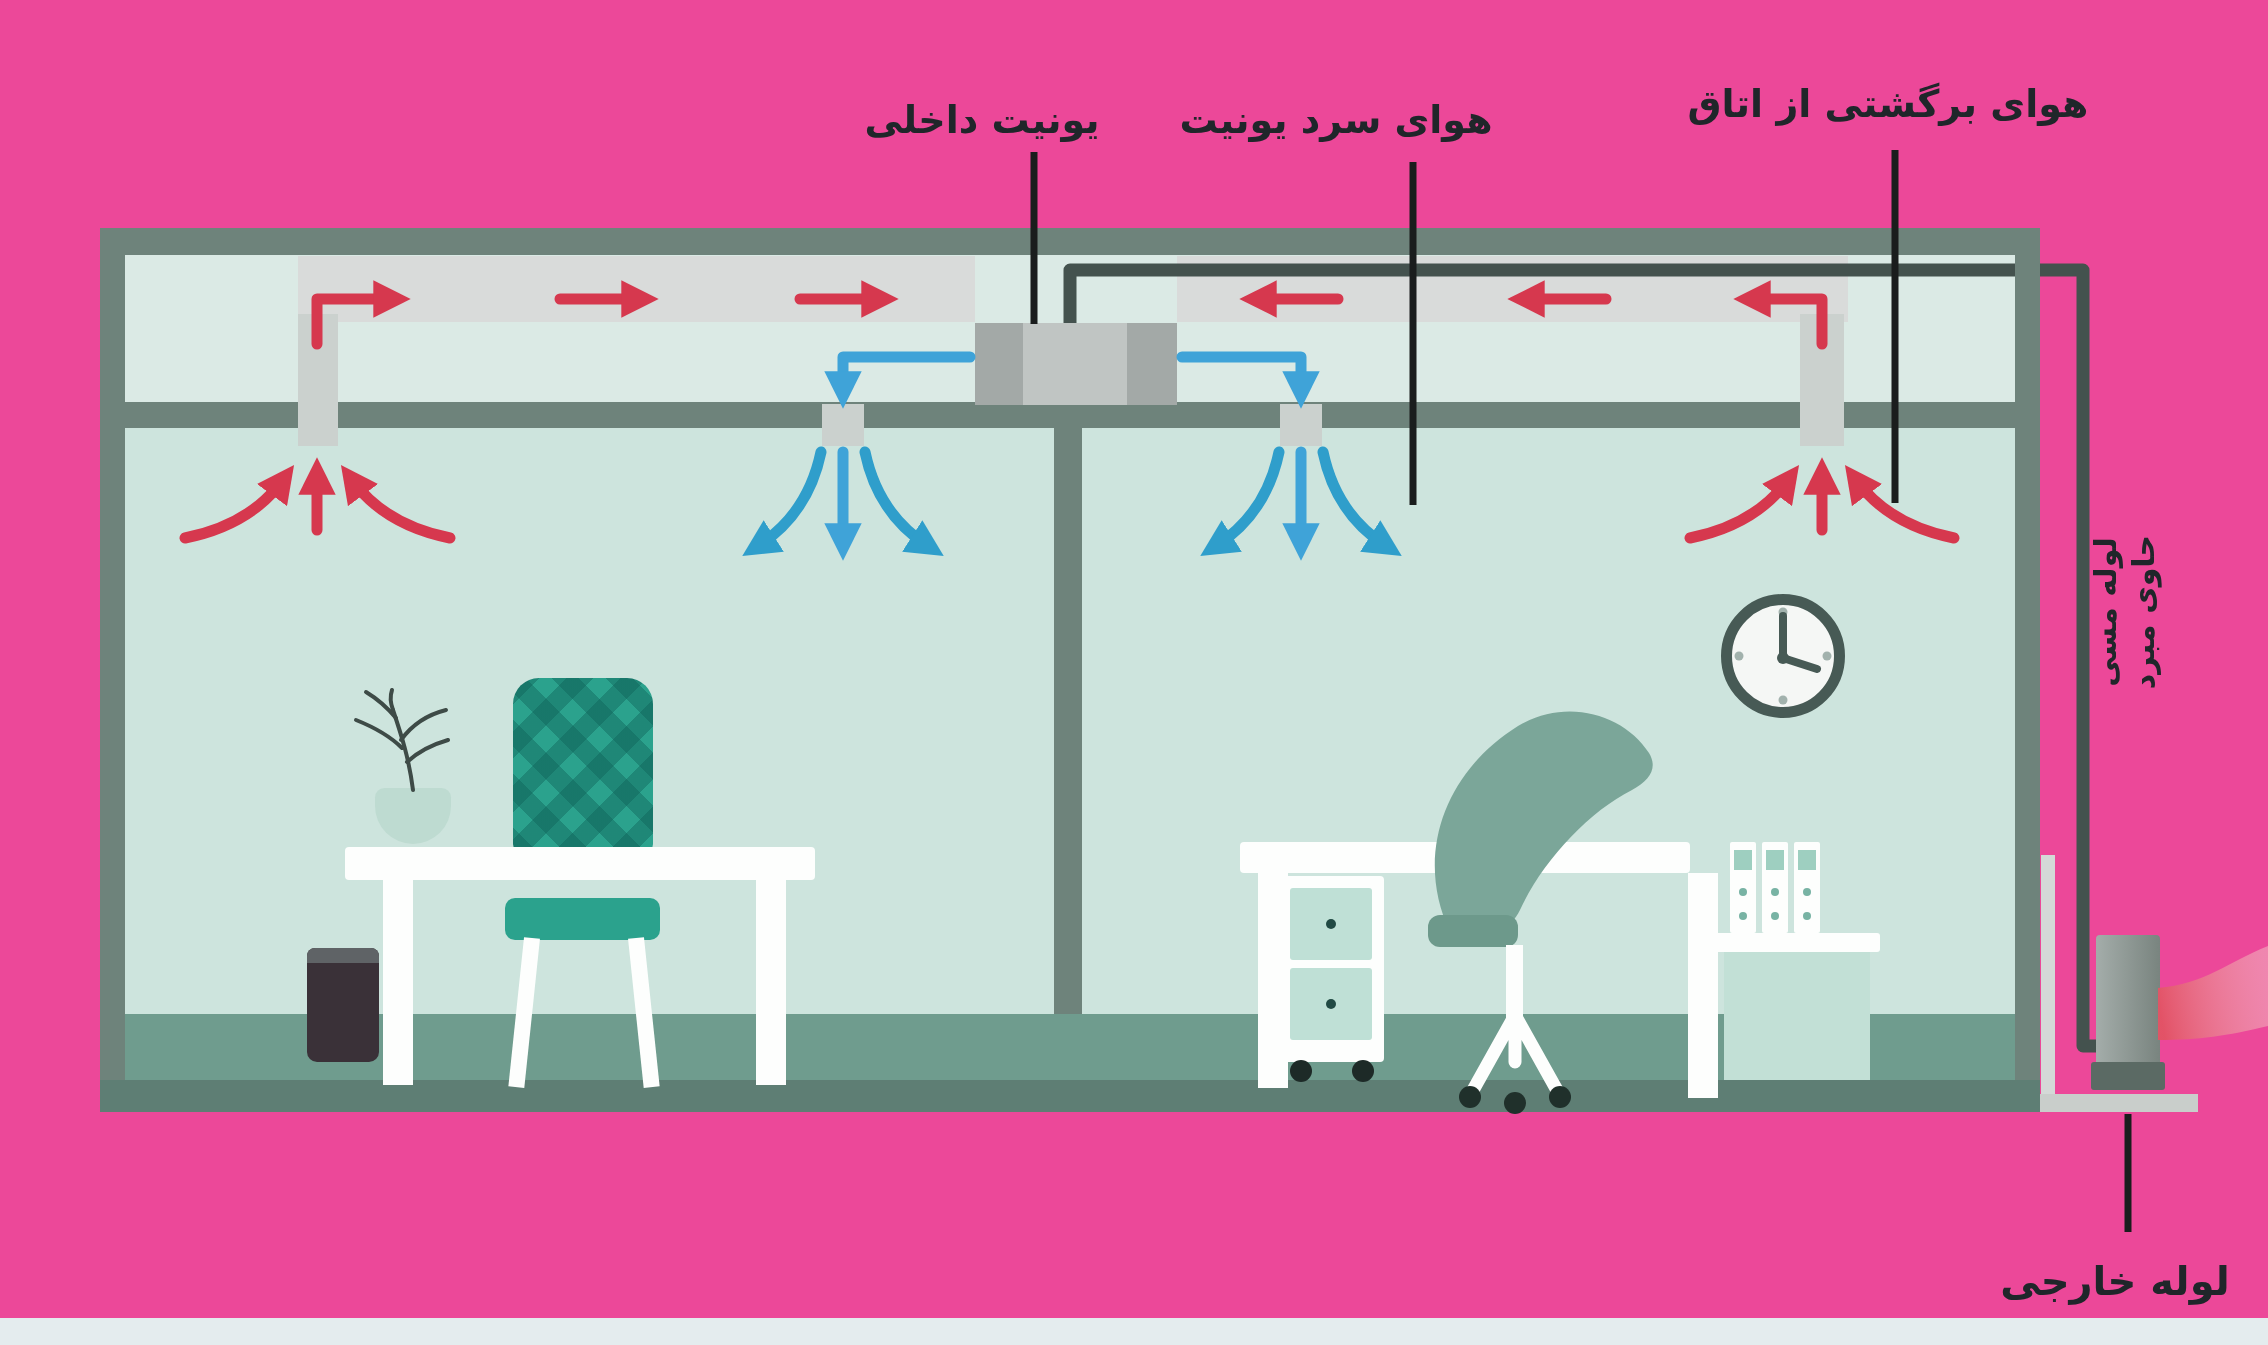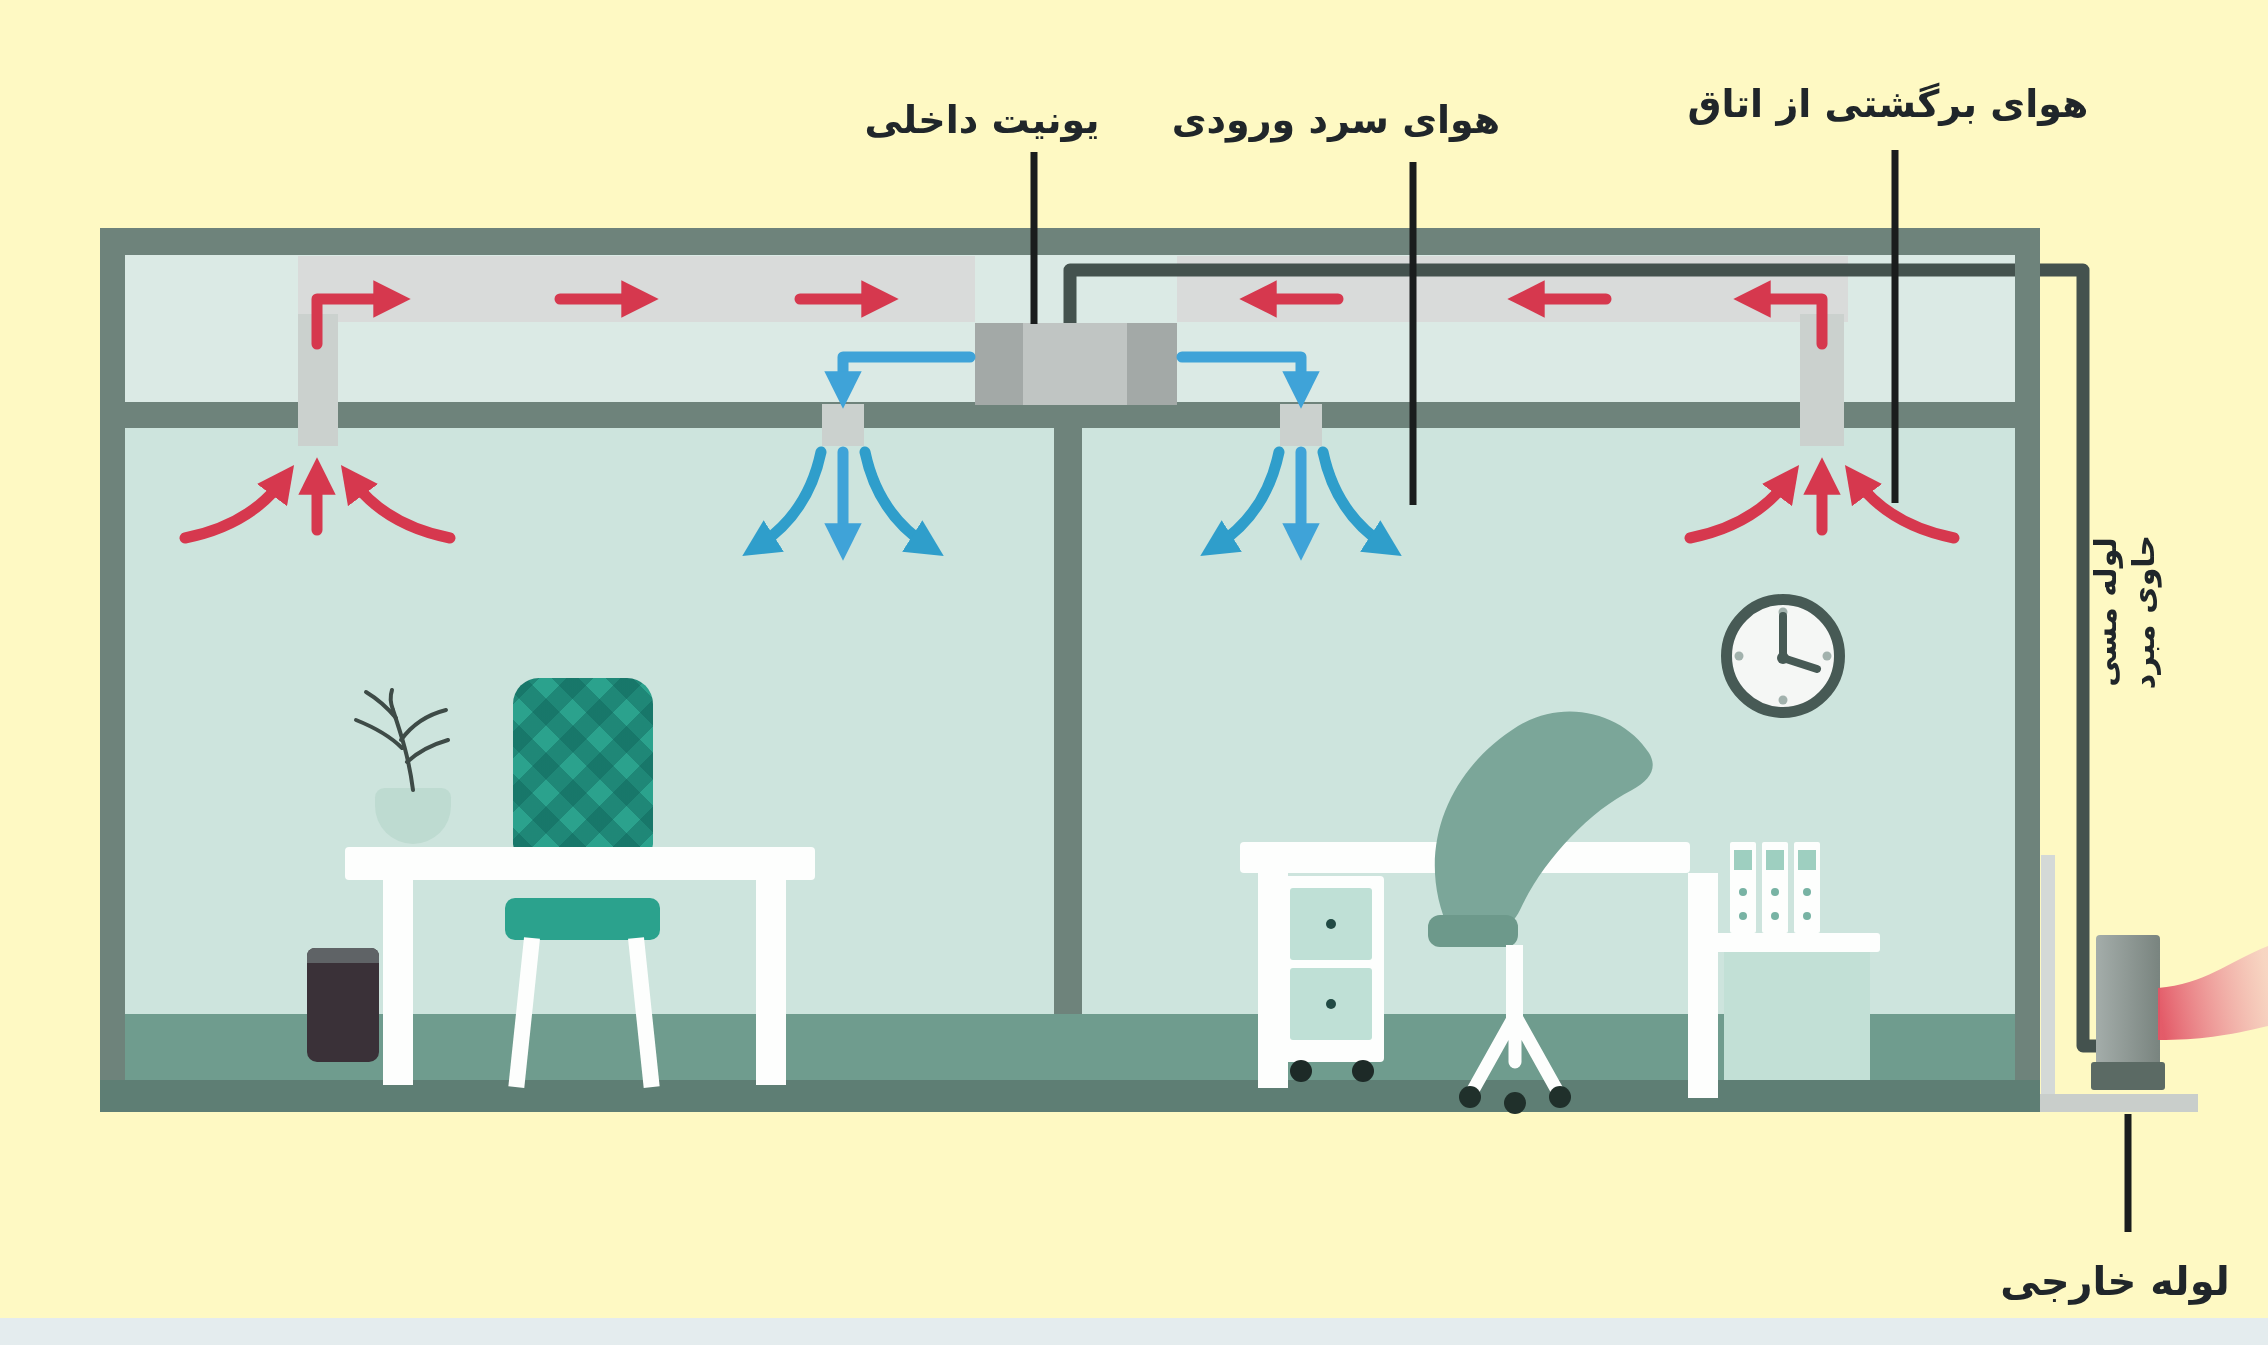--- a/index.html
+++ b/index.html
@@ -1,16 +1,16 @@
 <!DOCTYPE html>
 <html lang="fa"><head>
 <meta charset="utf-8">
 <style>
   html,body{margin:0;padding:0;background:#fbfcfb;}
-  .scene{position:relative;width:2268px;height:1345px;overflow:hidden;background:#fef9c3;
+  .scene{position:relative;width:2268px;height:1345px;overflow:hidden;background:#ec4899;
          font-family:"DejaVu Sans",sans-serif;}
   .abs{position:absolute;}
   .lbl{position:absolute;font-weight:bold;font-size:38px;color:#20262a;white-space:nowrap;
        direction:rtl;transform:translateX(-50%);}
   .lbl-vert{position:absolute;font-weight:bold;font-size:30px;color:#20262a;direction:rtl;
        text-align:center;line-height:1.25;white-space:nowrap;
        transform:translate(-50%,-50%) rotate(-90deg);}
   .argyle{background-color:#2ba28d;
        background-image:
         repeating-linear-gradient(45deg, rgba(13,95,86,.40) 0 19px, transparent 19px 38px),
@@ -192,21 +192,21 @@
     <g stroke="#1a1d1d" stroke-width="7" fill="none">
       <path d="M1034 152 L1034 324"></path>
       <path d="M1413 162 L1413 505"></path>
       <path d="M1895 150 L1895 503"></path>
       <path d="M2128 1114 L2128 1232"></path>
     </g>
   </svg>
 
   <div class="lbl" style="left:982px;top:98px;"><span>یونیت داخلی</span></div>
 
-  <div class="lbl" style="left:1336px;top:98px;"><span>هوای سرد ورودی</span></div>
+  <div class="lbl" style="left:1336px;top:98px;"><span>هوای سرد یونیت</span></div>
 
   <div class="lbl" style="left:1888px;top:82px;"><span>هوای برگشتی از اتاق</span></div>
 
   <div class="lbl-vert" style="left:2124px;top:612px;">
        <span>لوله مسی</span><br>
        <span>حاوی مبرد</span>
   </div>
 
   <div class="lbl" style="left:2115px;top:1258px;font-size:40px;"><span>لوله خارجی</span></div>
 

